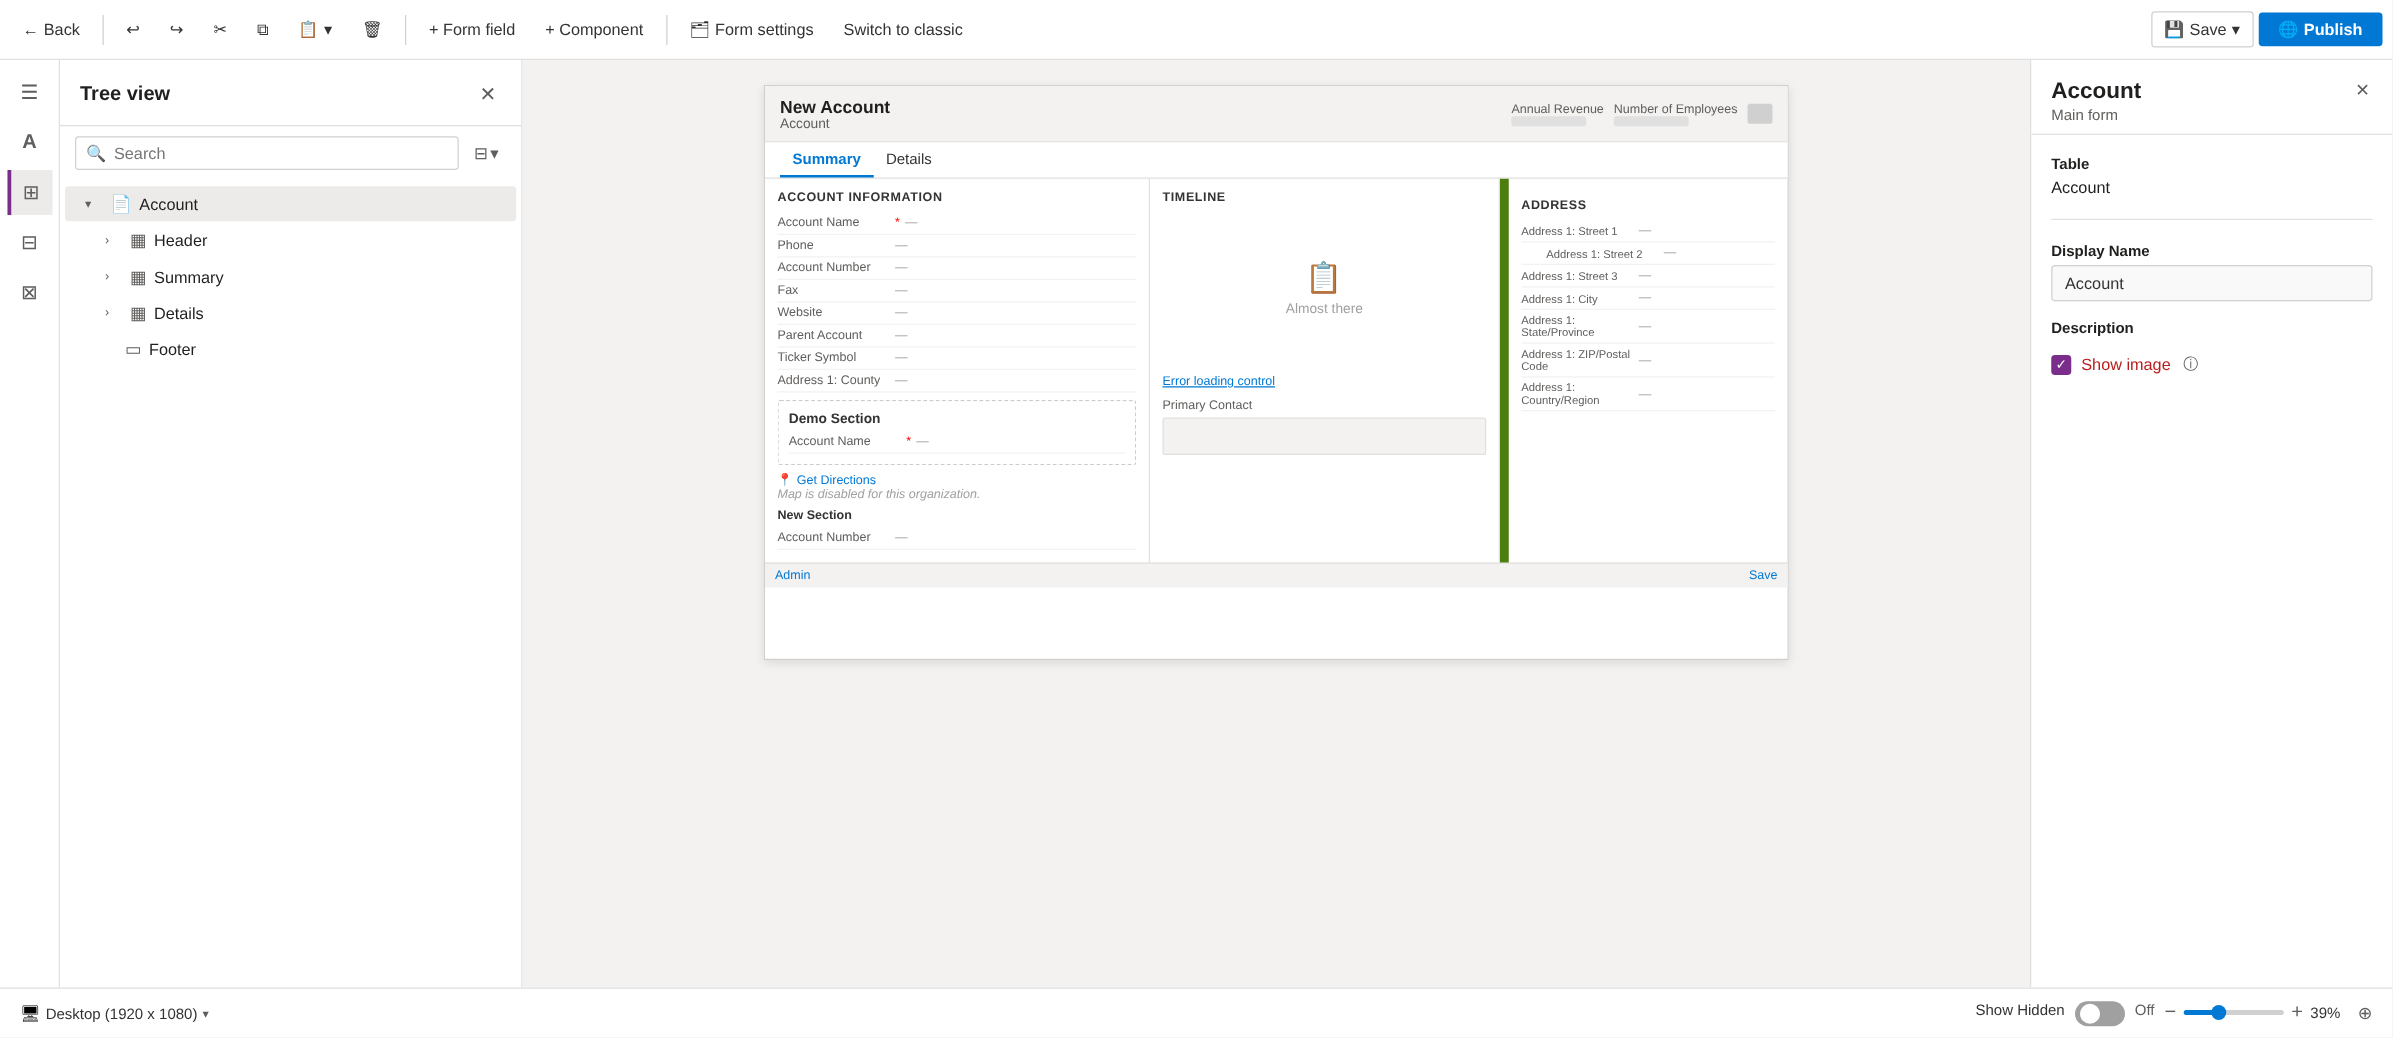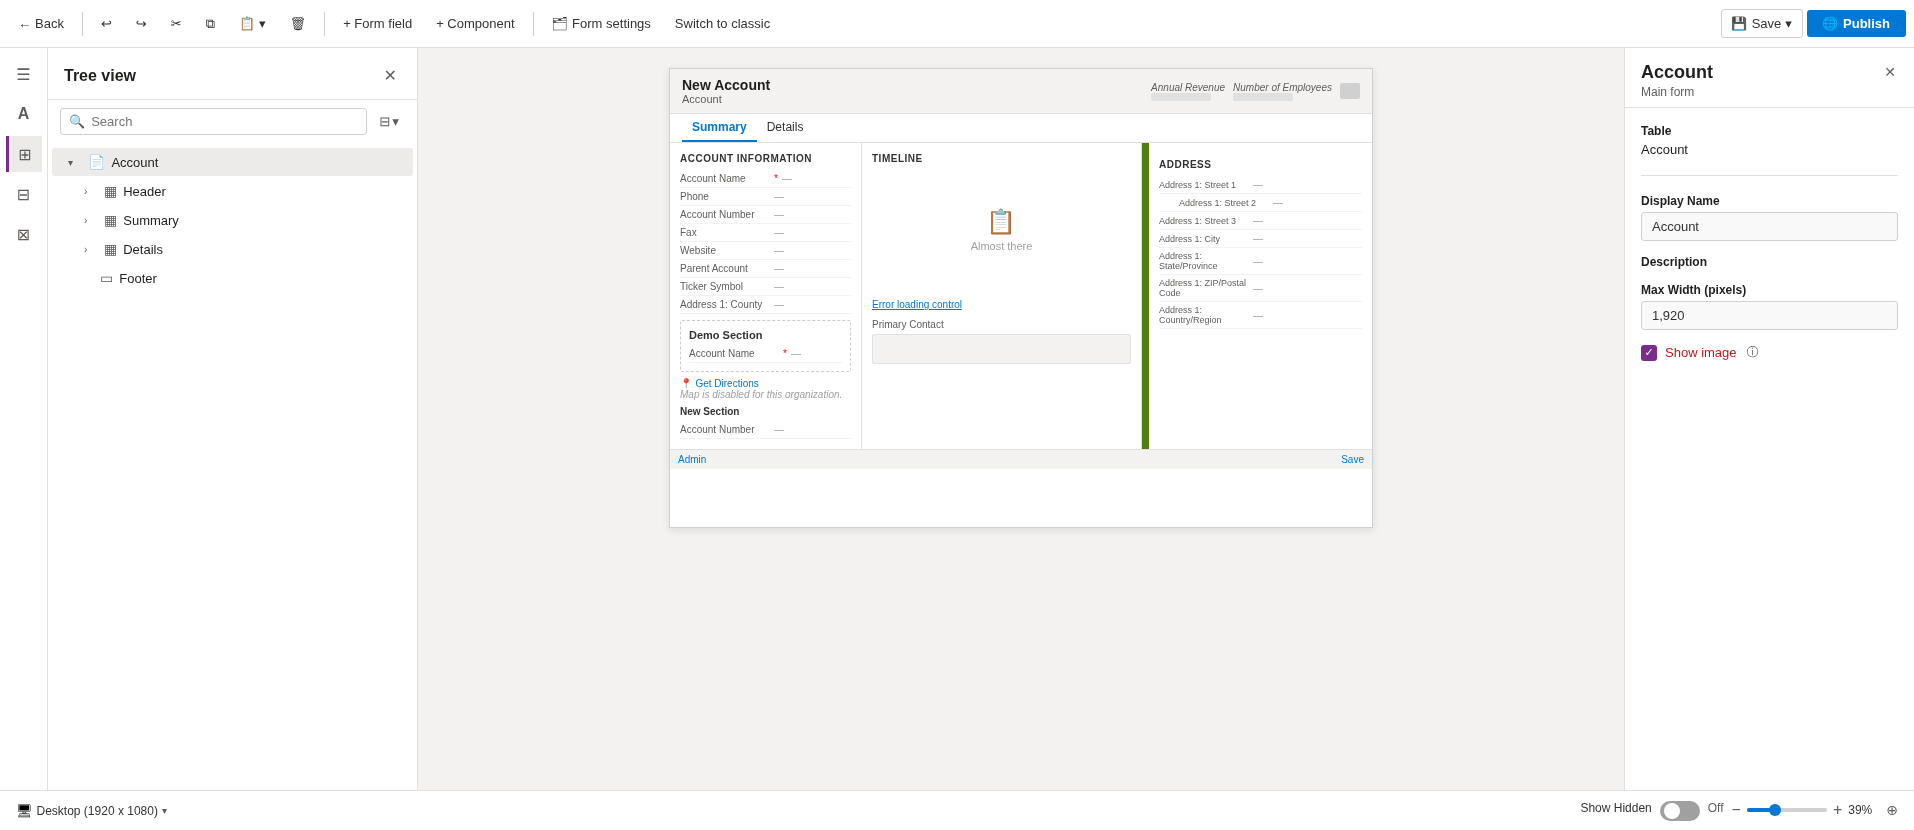--- a/index.html
+++ b/index.html
@@ -78,31 +78,31 @@
     }
     .icon-bar-btn.active { background: #edebe9; border-left: 3px solid #0078d4; border-radius: 0; }
 
     
     .canvas-area {
       flex: 1; background: #f3f2f1; overflow: auto; padding: 20px;
       display: flex; flex-direction: column; align-items: center;
     }
 
     .form-canvas {
-      background: #fff; width: 704px; min-height: 460px;
+      background: #fff; width: 820px; min-height: 460px;
       border: 1px solid #d0d0d0; box-shadow: 0 2px 8px rgba(0,0,0,0.1);
       position: relative;
     }
     .form-canvas-header {
       background: #f3f2f1; padding: 8px 12px; border-bottom: 1px solid #e0e0e0;
       display: flex; align-items: center; justify-content: space-between;
     }
     .form-canvas-title { font-size: 14px; font-weight: 600; color: #201f1e; }
     .form-canvas-subtitle { font-size: 11px; color: #605e5c; }
-    .form-canvas-header-right { display: flex; gap: 8px; align-items: center; font-style: italic; }
+    .form-canvas-header-right { display: flex; gap: 8px; align-items: center; }
     .form-canvas-field-label { font-size: 10px; color: #605e5c; }
     .form-canvas-field-bar { width: 60px; height: 8px; background: #e0e0e0; border-radius: 2px; }
     .form-canvas-btn-sm { width: 20px; height: 16px; background: #d0d0d0; border-radius: 2px; }
 
     .form-tabs { display: flex; border-bottom: 1px solid #e0e0e0; padding: 0 12px; background: #fff; }
     .form-tab { padding: 6px 10px; font-size: 12px; cursor: pointer; color: #333; border-bottom: 2px solid transparent; }
     .form-tab.active { border-bottom: 2px solid #0078d4; color: #0078d4; font-weight: 600; }
 
     .form-body { display: flex; padding: 0; }
     .form-left { flex: 1; border-right: 1px solid #e0e0e0; padding: 10px; }
@@ -510,24 +510,20 @@
 
       <div class="field-group">
         <label class="field-label">Display Name</label>
         <input type="text" class="field-input" value="Account" style="">
       </div>
 
       <div class="field-group">
         <label class="field-label">Description</label>
       </div>
 
-      <div class="field-group">
-        <label class="field-label">Max Width (pixels)</label>
-        <input type="text" class="field-input" value="1,920" style="">
-      </div>
 
       <div class="checkbox-row">
         <div class="checkbox-purple">
           <span class="checkbox-purple-check">✓</span>
         </div>
         <span class="checkbox-label">Show image</span>
         <span class="info-icon">ⓘ</span>
       </div>
 
     </div>

